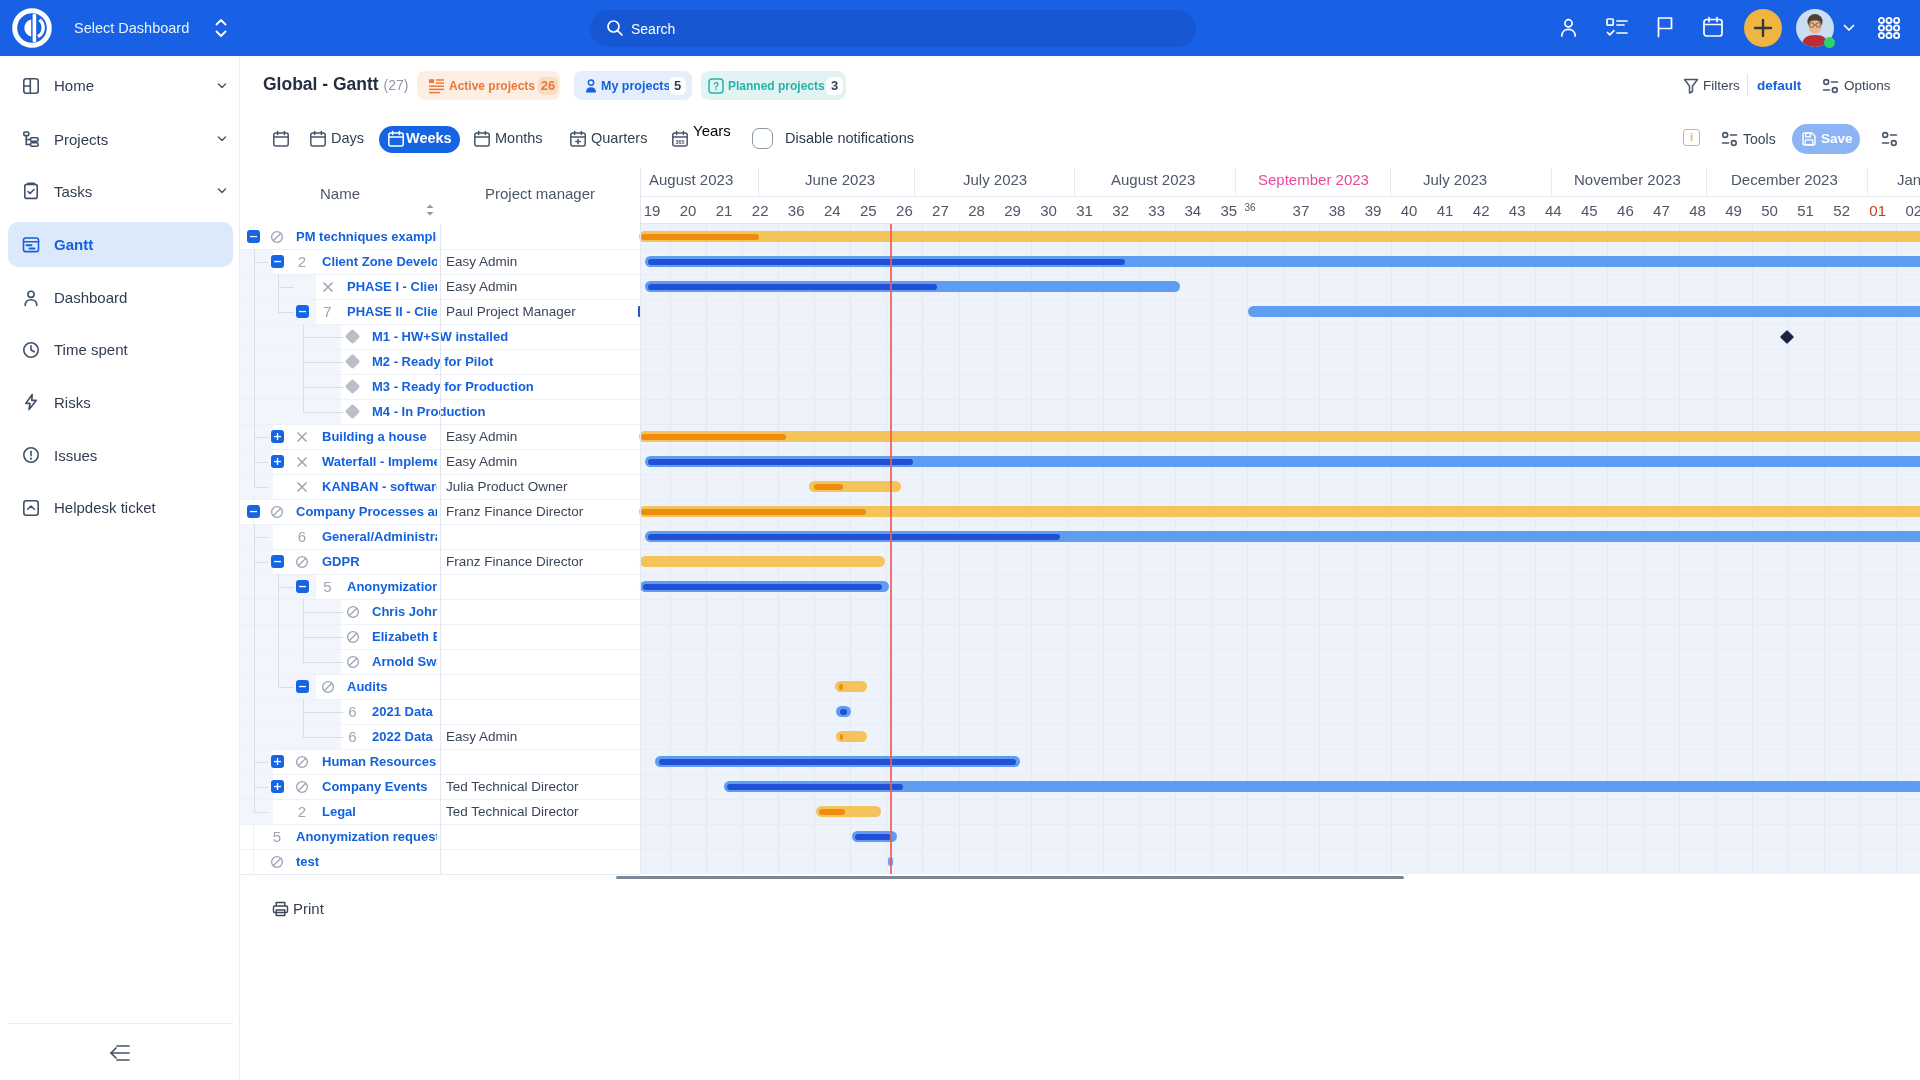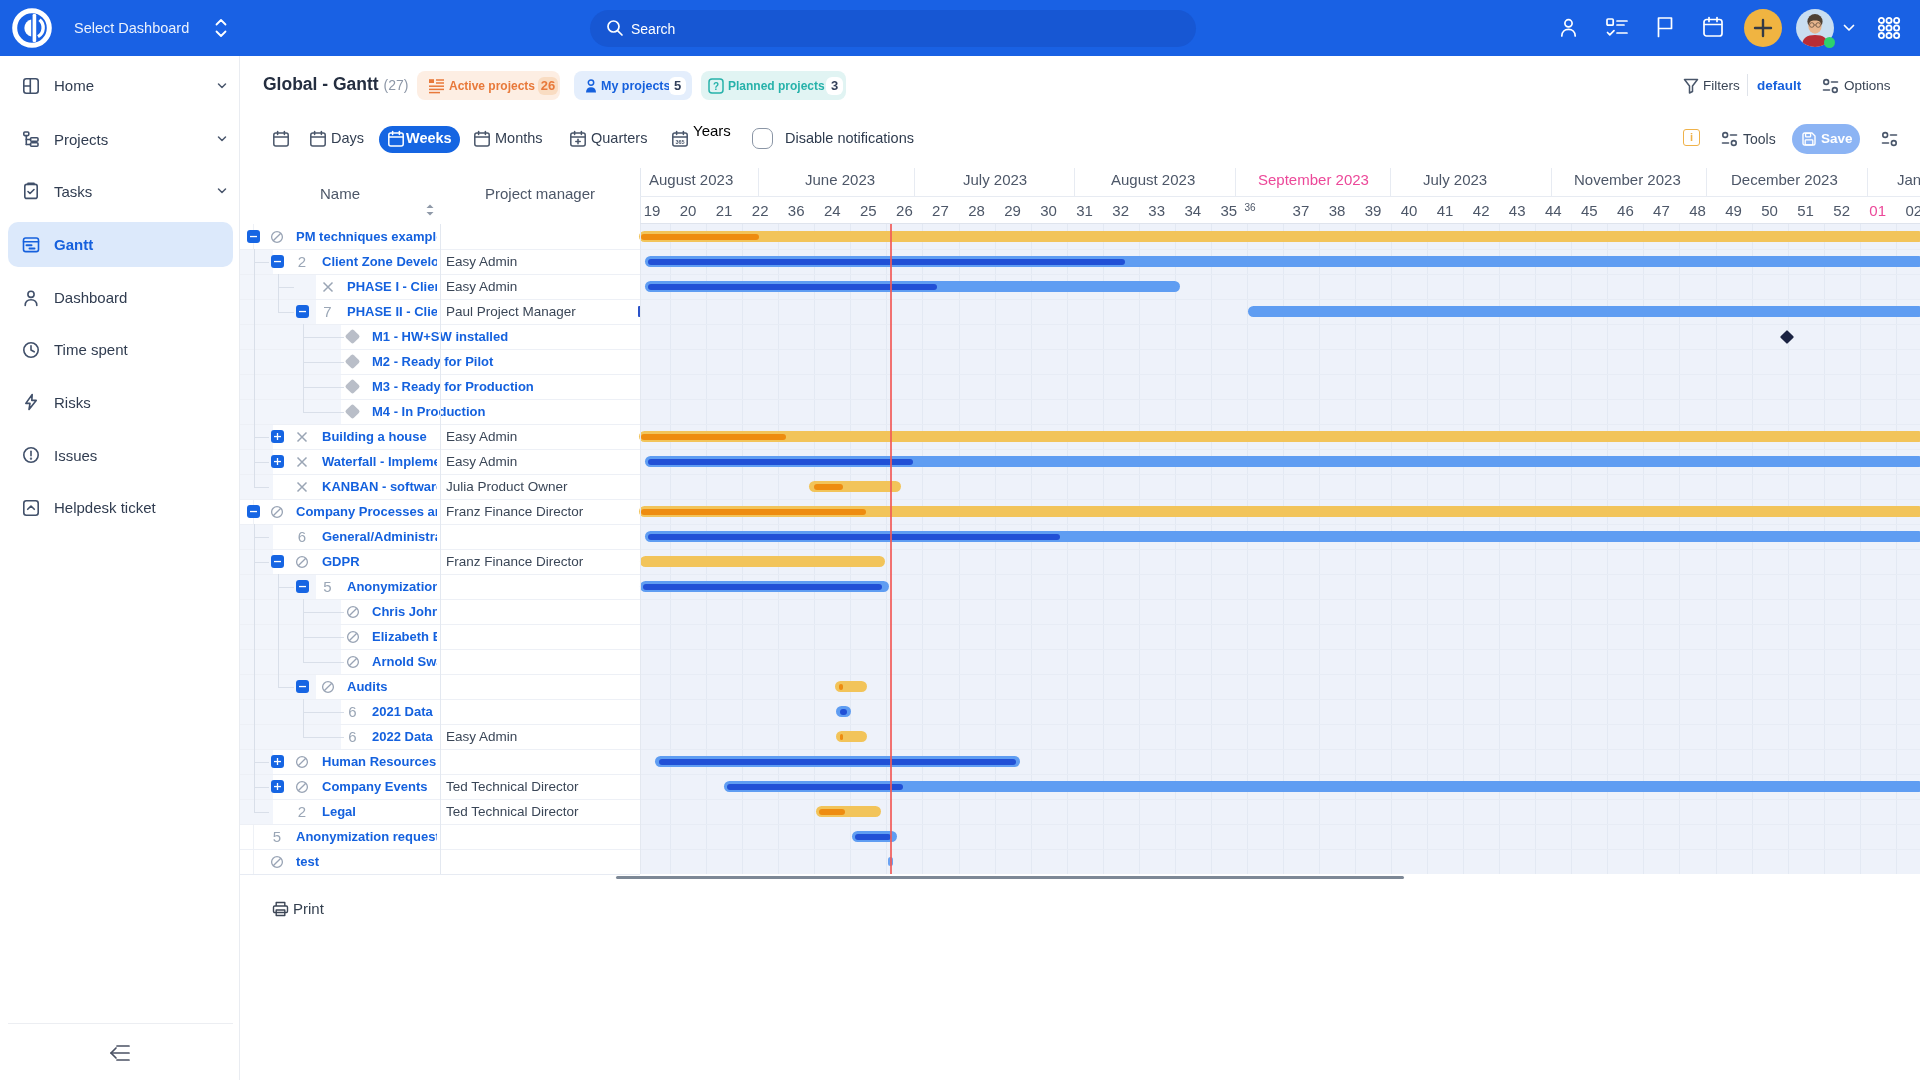--- a/index.html
+++ b/index.html
@@ -390,21 +390,21 @@
 <div style="position:absolute;left:1502.2px;top:202px;width:30px;text-align:center;font-size:15px;color:#4d5768;">43</div>
 <div style="position:absolute;left:1538.3px;top:202px;width:30px;text-align:center;font-size:15px;color:#4d5768;">44</div>
 <div style="position:absolute;left:1574.3px;top:202px;width:30px;text-align:center;font-size:15px;color:#4d5768;">45</div>
 <div style="position:absolute;left:1610.4px;top:202px;width:30px;text-align:center;font-size:15px;color:#4d5768;">46</div>
 <div style="position:absolute;left:1646.4px;top:202px;width:30px;text-align:center;font-size:15px;color:#4d5768;">47</div>
 <div style="position:absolute;left:1682.5px;top:202px;width:30px;text-align:center;font-size:15px;color:#4d5768;">48</div>
 <div style="position:absolute;left:1718.5px;top:202px;width:30px;text-align:center;font-size:15px;color:#4d5768;">49</div>
 <div style="position:absolute;left:1754.6px;top:202px;width:30px;text-align:center;font-size:15px;color:#4d5768;">50</div>
 <div style="position:absolute;left:1790.6px;top:202px;width:30px;text-align:center;font-size:15px;color:#4d5768;">51</div>
 <div style="position:absolute;left:1826.7px;top:202px;width:30px;text-align:center;font-size:15px;color:#4d5768;">52</div>
-<div style="position:absolute;left:1862.7px;top:202px;width:30px;text-align:center;font-size:15px;color:#ec4899;">01</div>
+<div style="position:absolute;left:1862.7px;top:202px;width:30px;text-align:center;font-size:15px;color:#c2410c;">01</div>
 <div style="position:absolute;left:1898.8px;top:202px;width:30px;text-align:center;font-size:15px;color:#4d5768;">02</div>
 
 <div style="position:absolute;left:240px;top:168px;width:400px;height:56px;background:#fff;"></div>
 <div style="position:absolute;left:240px;top:185px;width:200px;text-align:center;font-size:15px;color:#4d5768;">Name</div>
 <div style="position:absolute;left:440px;top:185px;width:200px;text-align:center;font-size:15px;color:#4d5768;">Project manager</div>
 <svg style="position:absolute;left:424px;top:203px;" width="12" height="14" viewBox="0 0 12 14">
       <path d="M2.5 5 L6 1.5 L9.5 5 Z" fill="#8f99a8"></path>
       <path d="M2.5 9 L6 12.5 L9.5 9 Z" fill="#8f99a8"></path>
     </svg>
 

